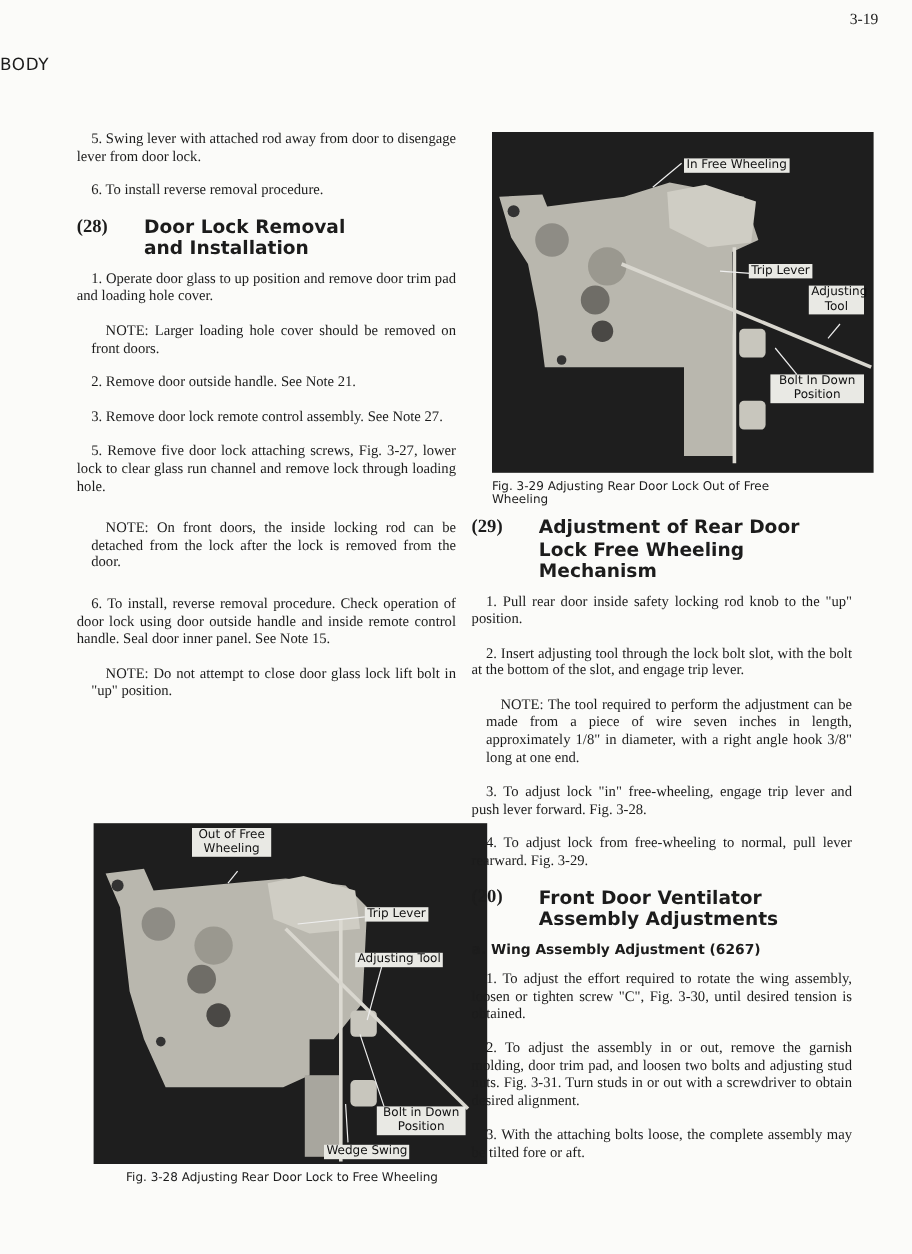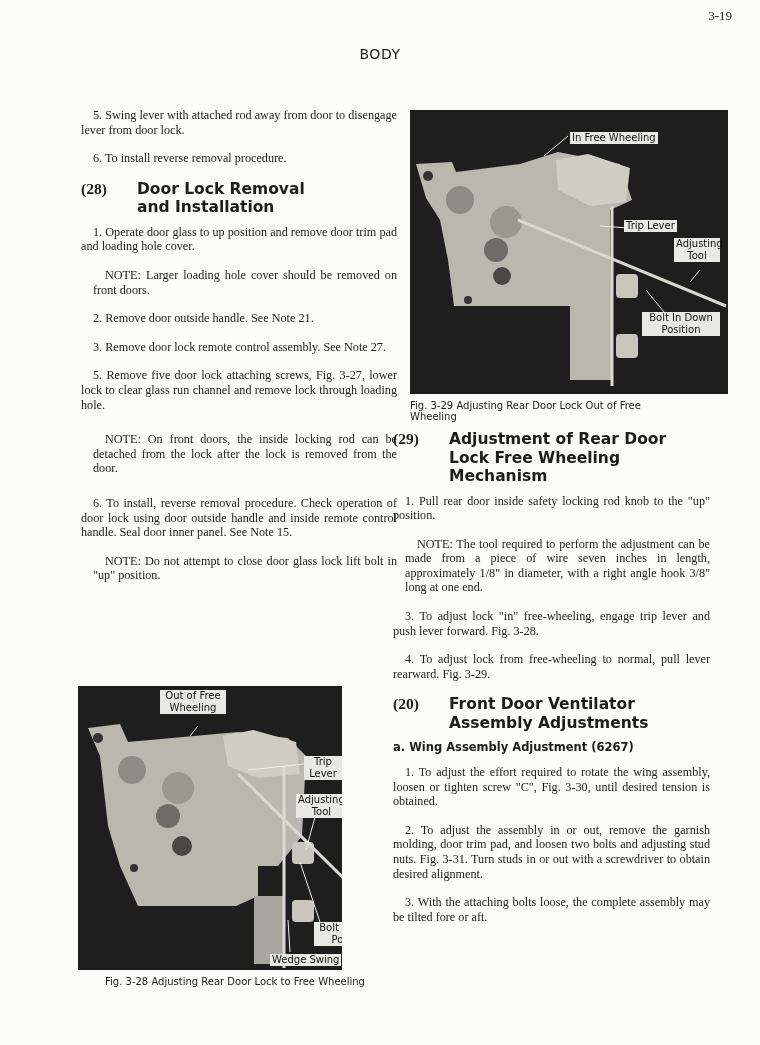--- a/index.html
+++ b/index.html
@@ -1,24 +1,24 @@
 <!DOCTYPE html>
 <html><head>
 <meta charset="utf-8">
 <style>
   html, body { margin:0; padding:0; }
   body {
     width:760px; height:1045px; background:#fbfbf9; position:relative; overflow:hidden;
     font-family:"Liberation Serif", "DejaVu Serif", serif; color:#1c1c1c;
   }
   .page-num { position:absolute; top:8px; right:28px; font-size:13px; }
-  .running-head { position:absolute; top:46px; left:0; width:760px; text-align:center;
+  .running-head { position:absolute; top:46px; left:0; width:760px; text-align:left;
     font-family:"DejaVu Sans", sans-serif; font-size:14px; letter-spacing:0.5px; }
   .col { position:absolute; font-size:12.2px; line-height:14.6px; }
-  .col-left { left:81px; top:108px; width:316px; }
+  .col-left { left:64px; top:108px; width:316px; }
   .col-right { left:393px; top:108px; width:317px; }
   p { margin:0 0 14px 0; text-align:justify; }
   p.ind { text-indent:12px; }
   p.note { padding-left:12px; text-indent:12px; }
   .sec { display:flex; font-family:"DejaVu Sans", sans-serif; font-weight:bold; font-size:15.5px;
     line-height:18.5px; margin:0 0 8px 0; }
   .sec .num { width:56px; flex:none;font-family:Liberation Serif, serif; }
   .subsec { font-family:"DejaVu Sans", sans-serif; font-weight:bold; font-size:11.5px; margin:0 0 10px 0; }
   .fig { position:relative; background:#1e1e1e; overflow:hidden; }
   .fig svg { position:absolute; left:0; top:0; }
@@ -44,21 +44,21 @@
   <p class="note">NOTE: Larger loading hole cover should be removed on front doors.</p>
   <p class="ind">2. Remove door outside handle. See Note 21.</p>
   <p class="ind">3. Remove door lock remote control assembly. See Note 27.</p>
   <p class="ind">5. Remove five door lock attaching screws, Fig. 3-27, lower lock to clear glass run channel and remove lock through loading hole.</p>
   <p class="note" style="margin-top:20px">NOTE: On front doors, the inside locking rod can be detached from the lock after the lock is removed from the door.</p>
   <p class="ind" style="margin-top:20px">6. To install, reverse removal procedure. Check operation of door lock using door outside handle and inside remote control handle. Seal door inner panel. See Note 15.</p>
   <p class="note">NOTE: Do not attempt to close door glass lock lift bolt in "up" position.</p>
 </div>
 
 <div style="position:absolute; left:78px; top:686px; width:314px;">
-  <div class="fig" style="width:264px; height:284px;">
+  <div class="fig" style="width:328px; height:284px;">
     <svg width="314" height="284">
       <polygon points="10,42 42,38 50,56 160,46 210,52 228,70 224,150 200,180 180,180 180,210 158,220 60,220 42,180 30,140 22,70" fill="#b9b7ae"></polygon>
       <polygon points="145,50 175,44 218,56 222,88 180,92 150,80" fill="#cfcdc4"></polygon>
       <rect x="176" y="210" width="30" height="68" fill="#a8a69e"></rect>
       <line x1="206" y1="80" x2="206" y2="282" stroke="#dcdad2" stroke-width="3"></line>
       <circle cx="54" cy="84" r="14" fill="#8e8c85"></circle>
       <circle cx="100" cy="102" r="16" fill="#9a988f"></circle>
       <circle cx="90" cy="130" r="12" fill="#6f6d67"></circle>
       <circle cx="104" cy="160" r="10" fill="#4a4845"></circle>
       <rect x="214" y="156" width="22" height="22" rx="4" fill="#c8c6bd"></rect>
@@ -108,20 +108,21 @@
   </div>
   <div class="caption">Fig. 3-29 Adjusting Rear Door Lock Out of Free Wheeling</div>
 </div>
 
 <div class="col col-right" style="top:430px;">
   <div class="sec">
     <span class="num">(29)</span>
     <span style="width:240px">Adjustment of Rear Door Lock Free Wheeling Mechanism</span>
   </div>
   <p class="ind">1. Pull rear door inside safety locking rod knob to the "up" position.</p>
+  <p class="ind">2. Insert adjusting tool through the lock bolt slot, with the bolt at the bottom of the slot, and engage trip lever.</p>
   <p class="note">NOTE: The tool required to perform the adjustment can be made from a piece of wire seven inches in length, approximately 1/8" in diameter, with a right angle hook 3/8" long at one end.</p>
   <p class="ind">3. To adjust lock "in" free-wheeling, engage trip lever and push lever forward. Fig. 3-28.</p>
   <p class="ind">4. To adjust lock from free-wheeling to normal, pull lever rearward. Fig. 3-29.</p>
 
   <div class="sec">
     <span class="num">(20)</span>
     <span style="width:250px">Front Door Ventilator Assembly Adjustments</span>
   </div>
   <div class="subsec">a. Wing Assembly Adjustment (6267)</div>
   <p class="ind">1. To adjust the effort required to rotate the wing assembly, loosen or tighten screw "C", Fig. 3-30, until desired tension is obtained.</p>

